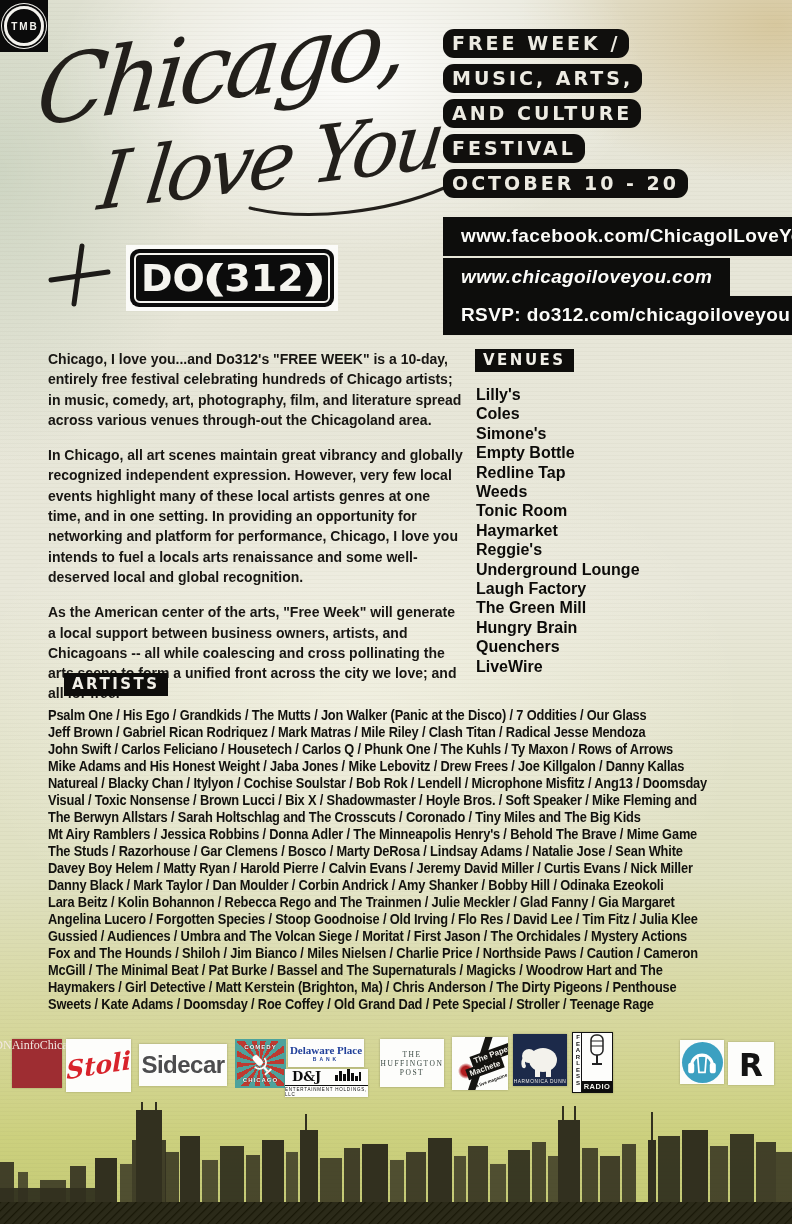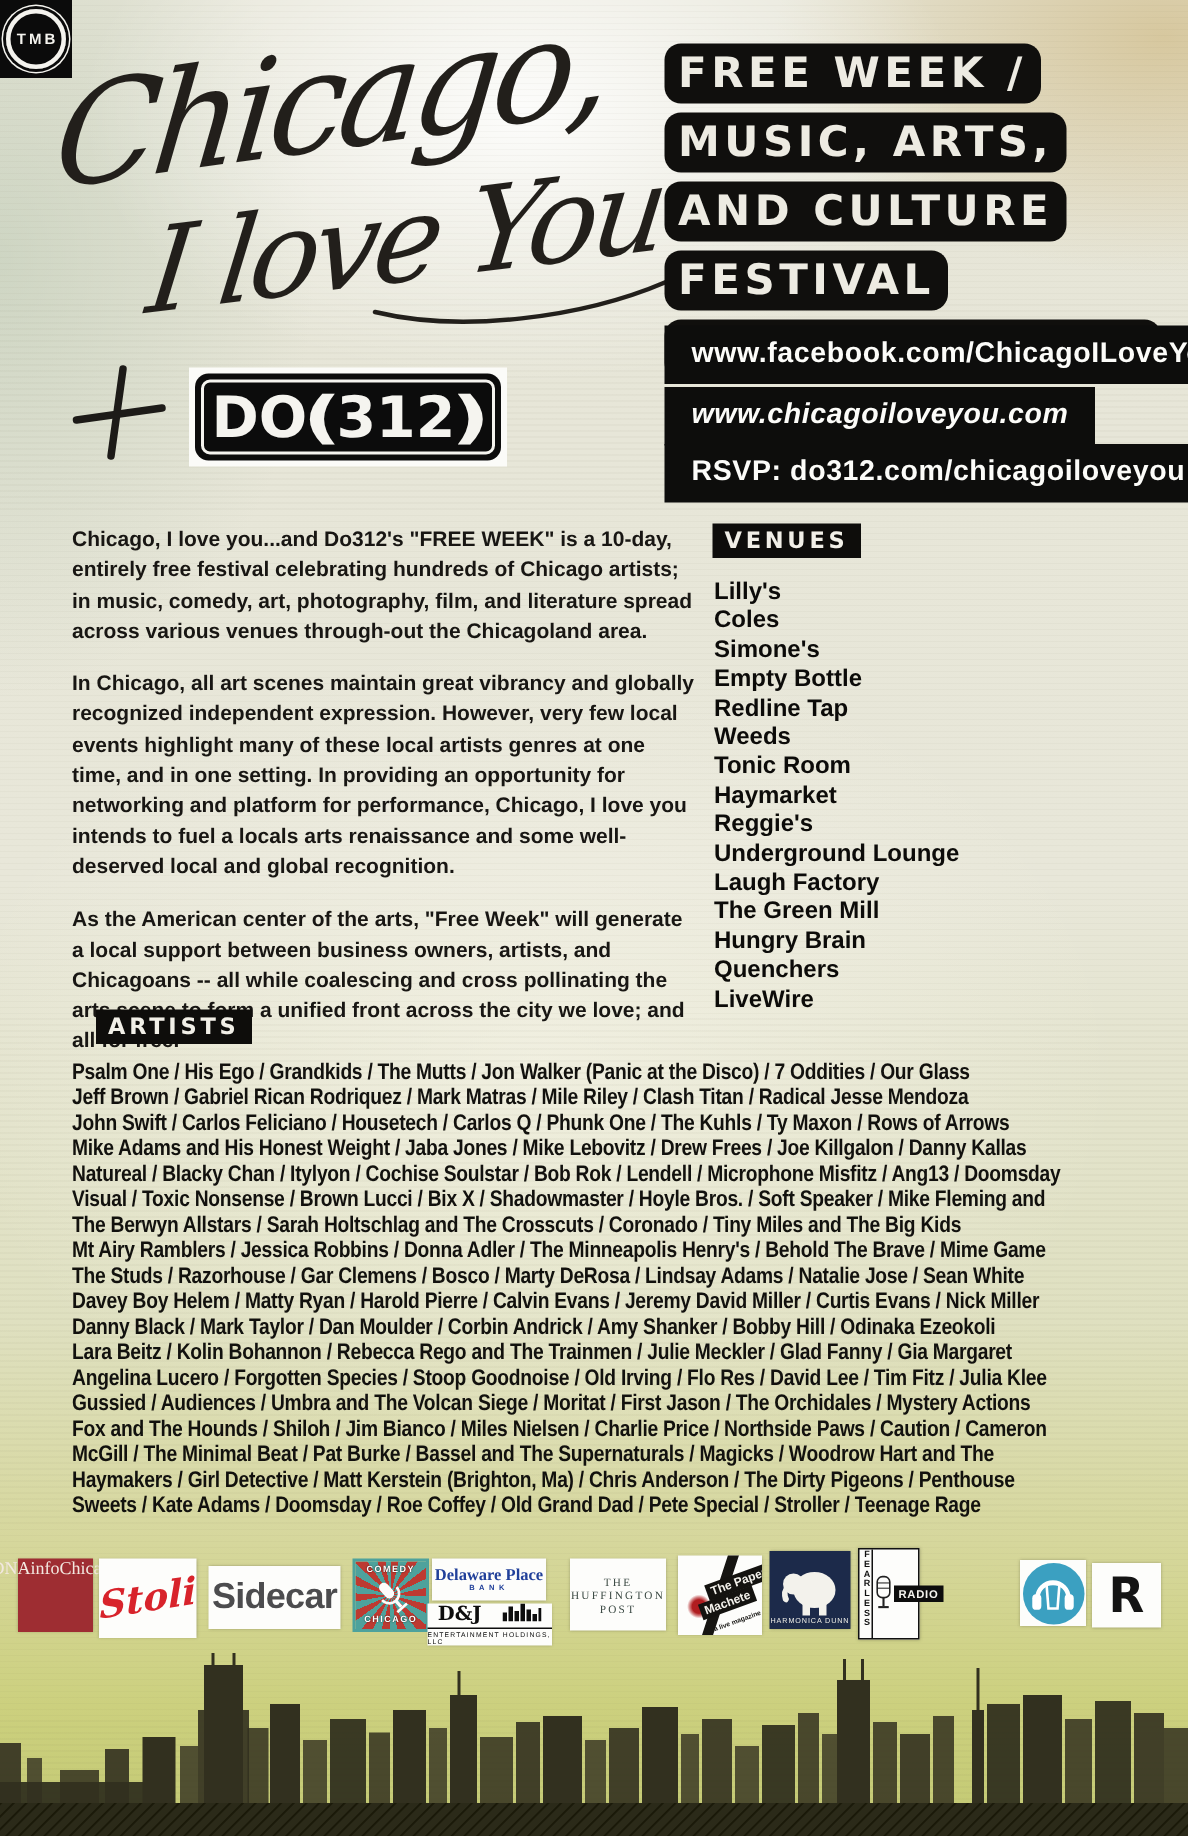--- a/index.html
+++ b/index.html
@@ -25,21 +25,21 @@
   .plus{position:absolute;left:46px;top:240px;}
   
   .do312{position:absolute;left:126px;top:245px;width:212px;height:66px;background:#fbfbf8;padding:4px;box-sizing:border-box;}
   .do312-black{position:relative;width:100%;height:100%;background:#0c0c0c;border-radius:9px;display:flex;align-items:center;justify-content:center;}
   .do312-line{position:absolute;inset:4px;border:2px solid #f5f4ef;border-radius:6px;}
   .do312-text{position:relative;color:#f5f4ef;font-weight:bold;font-size:38px;letter-spacing:0px;font-family:"DejaVu Sans",sans-serif;display:flex;align-items:flex-end;}
   .do312-text .paren{display:inline-block;transform:scaleX(1.5);font-weight:bold;margin:0 1px;}
   
   .hdr{position:absolute;left:443px;top:29px;}
   .hdr-line{display:table;background:#100f0d;color:#edebe2;font-family:"DejaVu Sans",sans-serif;
-    font-weight:bold;font-size:28px;letter-spacing:3px;padding:3px 9px 4px;margin-bottom:6px;white-space:nowrap;border-radius:11px;}
+    font-weight:bold;font-size:19px;letter-spacing:3px;padding:3px 9px 4px;margin-bottom:6px;white-space:nowrap;border-radius:11px;}
   
   .bar{position:absolute;left:443px;background:#0d0d0c;color:#fcfcf9;font-weight:bold;font-size:19px;
     letter-spacing:0.4px;padding:8px 18px 9px;white-space:nowrap;}
   .bar1{top:217px;} .bar2{top:258px;font-style:italic;} .bar3{top:296px;}
   
   .intro{position:absolute;left:48px;top:349px;width:415px;font-size:14px;font-weight:bold;line-height:1.45;color:#181613;}
   .intro p{margin:0 0 15px 0;}
   
   .badge{position:absolute;display:inline-block;background:#0e0d0b;color:#f1efe7;font-family:"DejaVu Sans",sans-serif;
     font-weight:bold;font-size:15px;letter-spacing:2.5px;padding:2px 8px 3px;}
@@ -76,21 +76,21 @@
   .sp-machete .blade{position:absolute;left:24px;top:-6px;width:7px;height:70px;background:#161512;transform:rotate(18deg);border-radius:3px;}
   .sp-machete .splat{position:absolute;left:6px;top:26px;width:16px;height:16px;background:radial-gradient(circle,#b01d20 0 40%,rgba(176,29,32,0.55) 55%,rgba(176,29,32,0) 70%);}
   .sp-machete .chip{position:absolute;background:#141310;color:#f4f2ec;font-weight:bold;font-size:8px;padding:1px 3px;transform:rotate(-20deg);white-space:nowrap;}
   .sp-machete .chip1{left:18px;top:12px;} .sp-machete .chip2{left:14px;top:26px;}
   .sp-machete .chip3{left:20px;top:40px;font-size:4.5px;background:none;color:#141310;}
   .sp-harmonica{left:513px;top:1034px;width:54px;height:52px;background:#1c2a4a;display:flex;flex-direction:column;align-items:center;justify-content:flex-end;}
   .sp-harmonica .hd-label{color:#f0efe8;font-size:4.8px;letter-spacing:0.6px;padding-bottom:2px;}
   .sp-fearless{left:572px;top:1032px;width:41px;height:61px;border:1.5px solid #111;display:flex;}
   .sp-fearless .vword{writing-mode:vertical-lr;text-orientation:upright;font-weight:bold;font-size:6px;letter-spacing:0.5px;
     color:#111;border-right:1px solid #111;padding:1px 0px 1px 1px;line-height:7px;}
-  .sp-fearless .fr-right{flex:1;display:flex;flex-direction:row;align-items:center;justify-content:space-between;}
+  .sp-fearless .fr-right{flex:1;display:flex;flex-direction:column;align-items:center;justify-content:space-between;}
   .sp-fearless .fr-radio{background:#0d0d0d;color:#f5f4ef;font-weight:bold;font-size:7.5px;letter-spacing:0.5px;width:100%;text-align:center;padding:1px 0;}
   .sp-tmb{left:620px;top:1038px;width:48px;height:52px;background:#0b0b0b;display:flex;align-items:center;justify-content:center;}
   .sp-tmb .ring{width:34px;height:34px;border:3px solid #f4f3ee;border-radius:50%;display:flex;align-items:center;justify-content:center;
     box-shadow:0 0 0 2px #0b0b0b,0 0 0 3px #f4f3ee;}
   .sp-tmb .ring span{color:#f4f3ee;font-weight:bold;font-size:10px;letter-spacing:2px;margin-left:2px;}
   .sp-phones{left:680px;top:1040px;width:44px;height:44px;display:flex;align-items:center;justify-content:center;}
   .sp-phones .disc{width:41px;height:41px;border-radius:50%;background:#3ba0c1;display:flex;align-items:center;justify-content:center;}
   .sp-r{left:728px;top:1042px;width:46px;height:43px;display:flex;align-items:center;justify-content:center;}
   .sp-r span{color:#141414;font-family:"DejaVu Sans",sans-serif;font-weight:bold;font-size:31px;transform:scaleY(1.05);}
   

